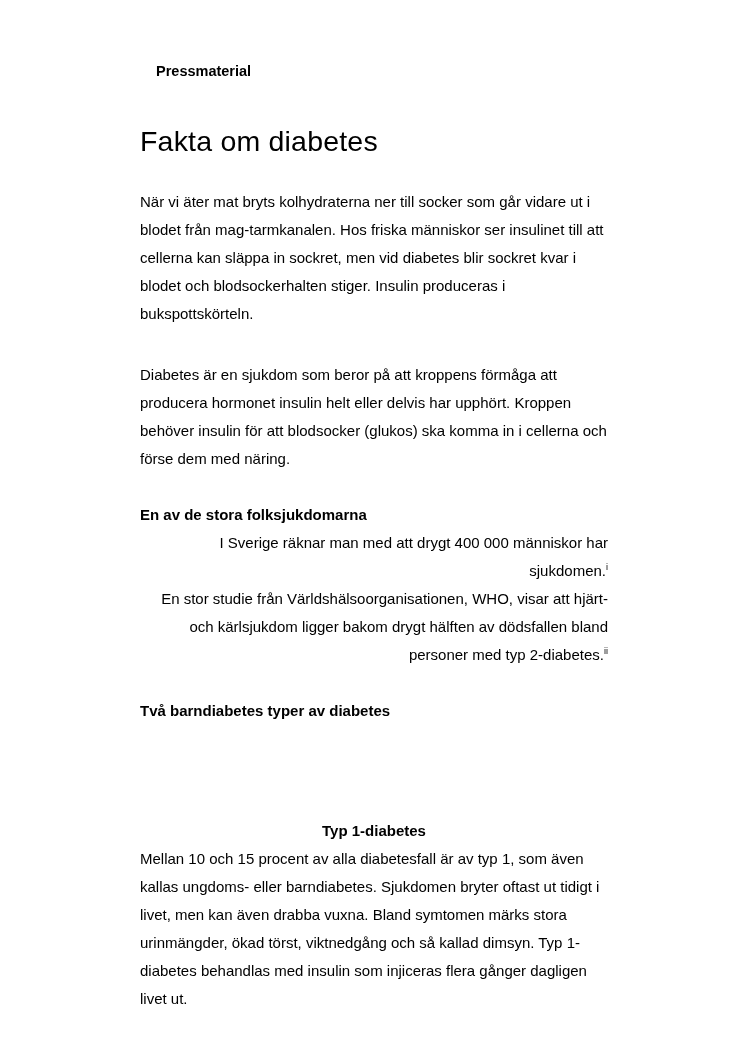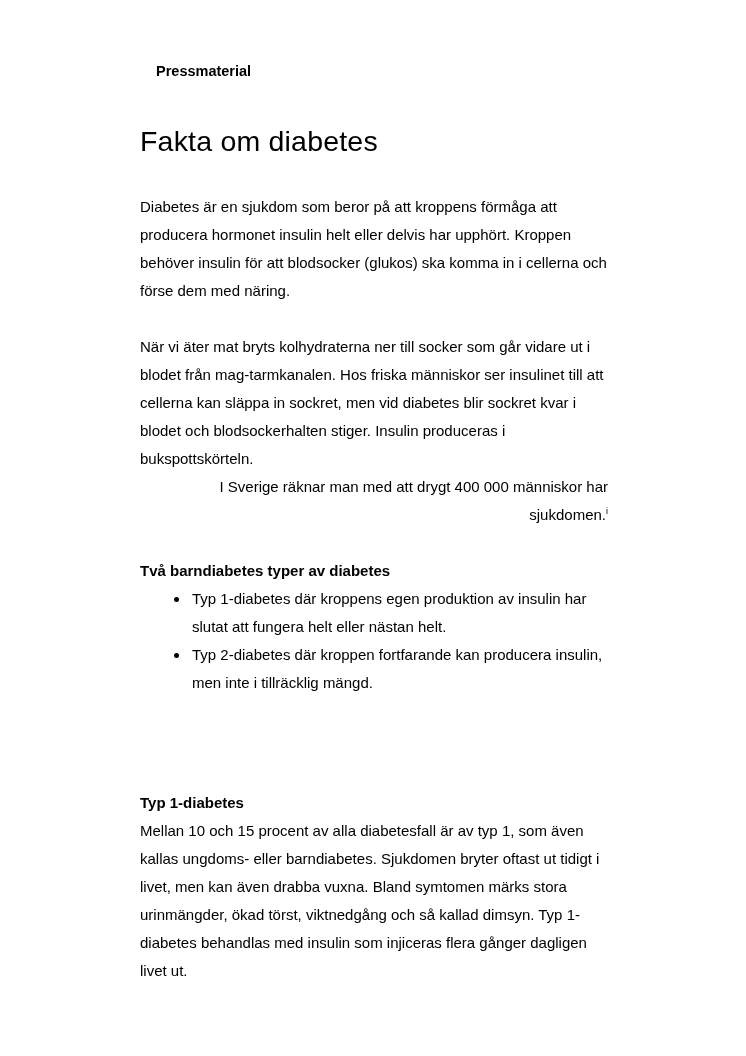--- a/index.html
+++ b/index.html
@@ -41,20 +41,21 @@
   .para-intro-1 { margin-top: 33px; }
   .para-gap { margin-top: 28px; }
   .heading {
     font-size: 15px;
     font-weight: 700;
     line-height: 28px;
     margin: 28px 0 0 0;
   }
   .heading-big-gap {
     margin-top: 92px;
+    text-align: center;
   }
   .line-block { display: block; text-align: right; }
   sup {
     font-size: 9px;
     line-height: 0;
     vertical-align: super;
   }
   ul.bullets {
     margin: 0;
     padding: 0 0 0 50px;
@@ -66,36 +67,34 @@
 </style>
 </head>
 <body>
 
 <div class="page">
 
   <p class="kicker">Pressmaterial</p>
 
   <h1 class="title">Fakta om diabetes</h1>
 
+  <p class="body-text para-gap">När vi äter mat bryts kolhydraterna ner till socker som går vidare ut i blodet från mag-tarmkanalen.  Hos friska människor ser insulinet till att cellerna kan släppa in sockret, men vid diabetes blir sockret kvar i blodet och blodsockerhalten stiger. Insulin produceras i bukspottskörteln.</p>
+
   <p class="body-text para-intro-1">Diabetes är en sjukdom som beror på att kroppens förmåga att producera hormonet insulin helt eller delvis har upphört.  Kroppen behöver insulin för att blodsocker (glukos) ska komma in i cellerna och förse dem med näring.</p>
 
-  <p class="body-text para-gap">När vi äter mat bryts kolhydraterna ner till socker som går vidare ut i blodet från mag-tarmkanalen.  Hos friska människor ser insulinet till att cellerna kan släppa in sockret, men vid diabetes blir sockret kvar i blodet och blodsockerhalten stiger. Insulin produceras i bukspottskörteln.</p>
-
   <section>
+    <h2 class="heading">En av de stora folksjukdomarna</h2>
     <p class="body-text">
       <span class="line-block"><span>I Sverige räknar man med att drygt 400 000 människor har sjukdomen.</span><sup>i</sup></span>
+      <span class="line-block"><span>En stor studie från Världshälsoorganisationen, WHO, visar att hjärt-och kärlsjukdom ligger bakom drygt hälften av dödsfallen bland personer med typ 2-diabetes.</span><sup>ii</sup></span>
     </p>
   </section>
 
   <section>
     <h2 class="heading">Två barndiabetes typer av diabetes</h2>
-    <ul class="bullets body-text">
-      <li class="body-text">Typ 1-diabetes där kroppens egen produktion av insulin har slutat att fungera helt eller nästan helt.</li>
-      <li class="body-text">Typ 2-diabetes där kroppen fortfarande kan producera insulin, men inte i tillräcklig mängd.</li>
-    </ul>
   </section>
 
   <section>
     <h2 class="heading heading-big-gap">Typ 1-diabetes</h2>
     <p class="body-text">Mellan 10 och 15 procent av alla diabetesfall är av typ 1, som även kallas ungdoms- eller barndiabetes. Sjukdomen bryter oftast ut tidigt i livet, men kan även drabba vuxna. Bland symtomen märks stora urinmängder, ökad törst, viktnedgång och så kallad dimsyn. Typ 1-diabetes behandlas med insulin som injiceras flera gånger dagligen livet ut.</p>
   </section>
 
 </div>
 
 </body></html>

